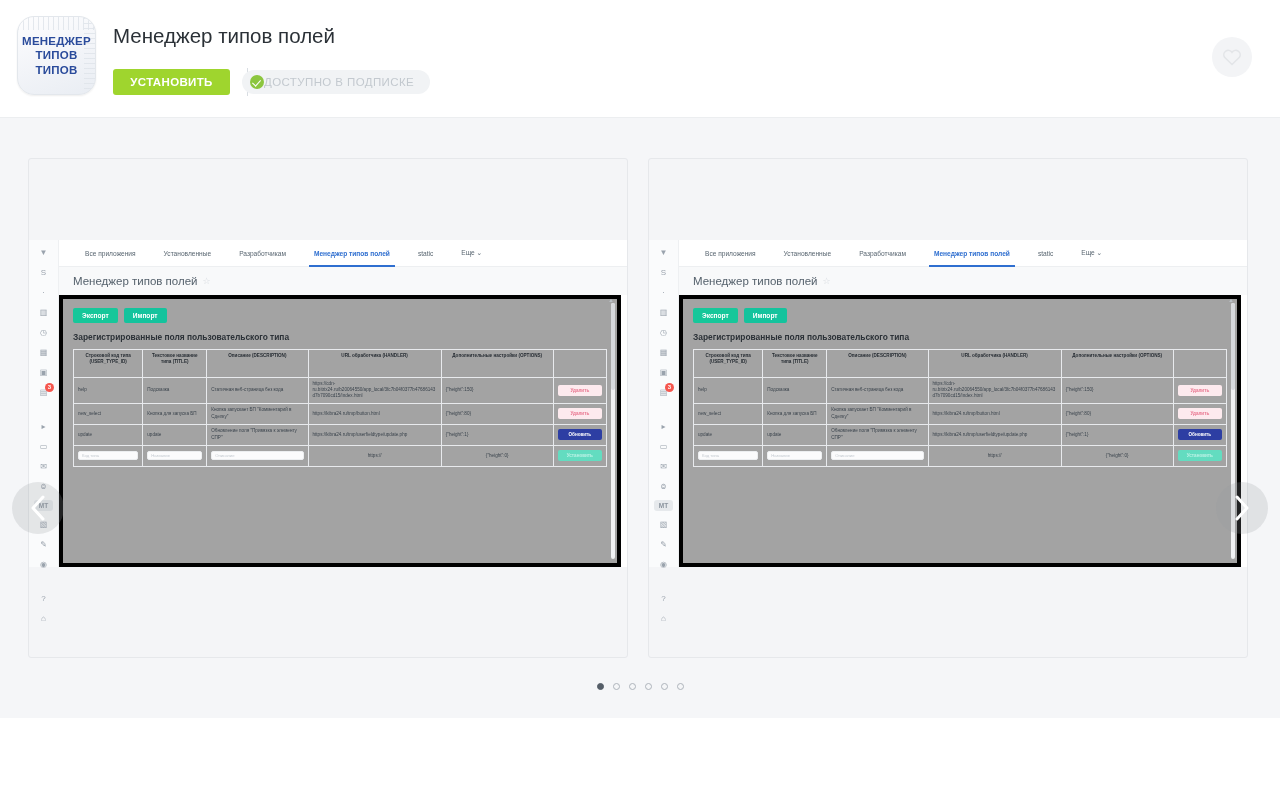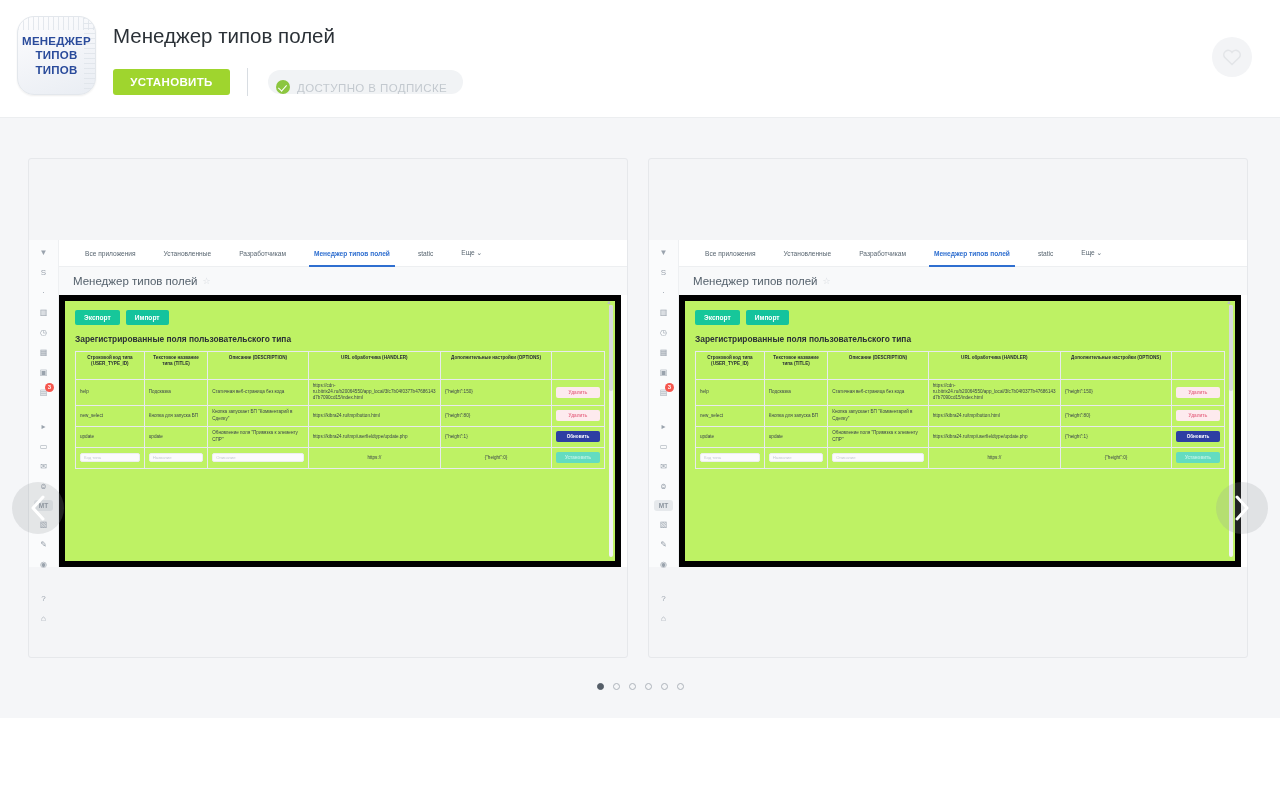--- a/index.html
+++ b/index.html
@@ -57,24 +57,24 @@
     color: #ffffff; font-weight: 700;
     font-size: 11.5px; letter-spacing: .35px;
     font-family: "Liberation Sans", sans-serif;
     cursor: pointer;
   }
   .hdr-divider {
     position: absolute; left: 247px; top: 68px;
     width: 1px; height: 28px; background: #d8dde2;
   }
   .sub-badge {
-    position: absolute; left: 268px; top: 70px;
+    position: absolute; left: 242px; top: 70px;
     height: 24px; padding: 0 16px 0 8px;
     background: #f1f3f5; border-radius: 12px;
-    display: flex; align-items: flex-end; gap: 7px;
+    display: flex; align-items: center; 
   }
   .check-circle {
     width: 14px; height: 14px; border-radius: 50%;
     background: #8cc63f; position: relative; flex: none;
   }
   .check-circle::after {
     content: ""; position: absolute;
     left: 4px; top: 3px; width: 4px; height: 7px;
     border: solid #fff; border-width: 0 1.6px 1.6px 0;
     transform: rotate(42deg);
@@ -170,22 +170,22 @@
     height: 28px; flex: none;
     background: #f8f9fa;
     display: flex; align-items: center;
     padding-left: 14px; gap: 5px;
   }
   .shot-pagetitle { font-size: 11.5px; color: #55616c; }
   .star { color: #d2d7dc; font-size: 9px; }
 
   .shot-body {
     flex: 1; min-height: 0; margin: 0 6px 0 0;
-    background: #bef264;
-    border: 6px solid #000000;
+    background: #a3a3a3;
+    border: 4px solid #000000;
     position: relative;
     padding: 9px 10px 0 10px;
     overflow: hidden;
   }
   .shot-scroll {
     position: absolute; right: 2px; top: 4px; bottom: 4px;
     width: 4px; background: #f1f2f4; border-radius: 2px;
   }
   .shot-scroll::before {
     content: ""; position: absolute;

